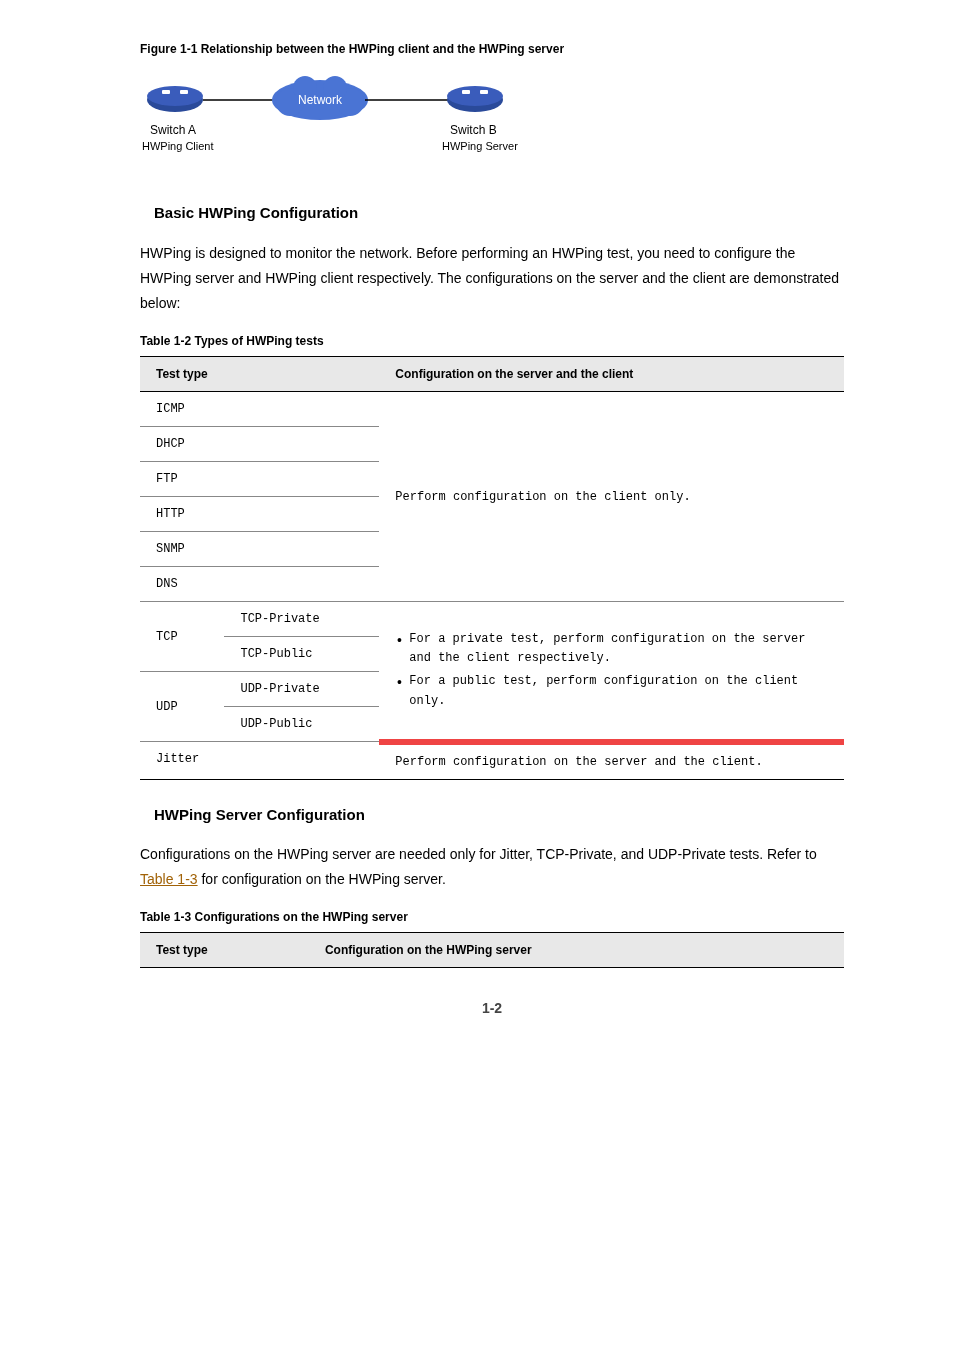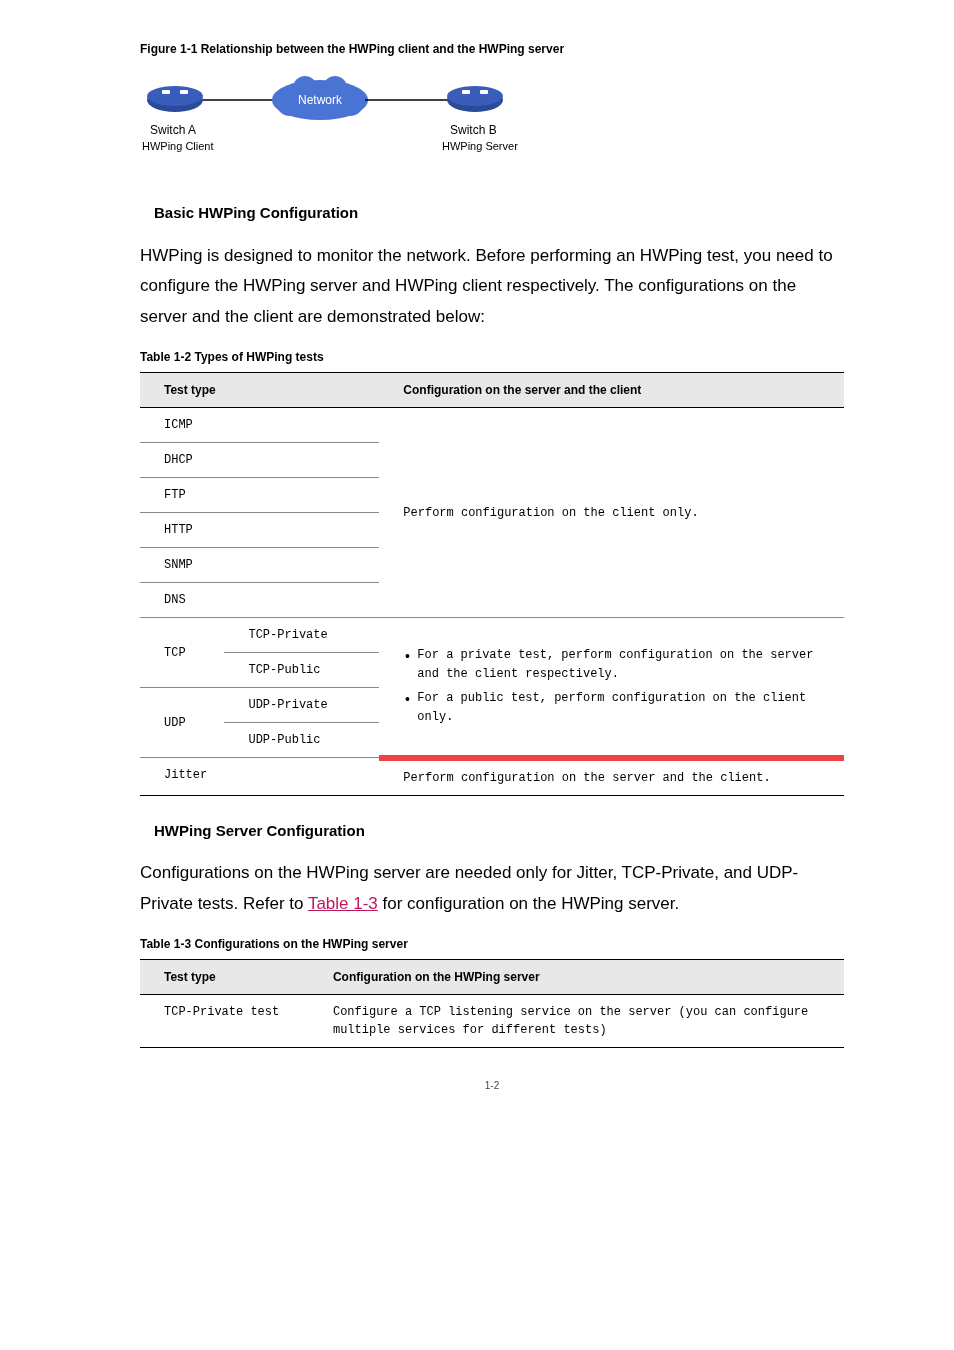--- a/index.html
+++ b/index.html
@@ -9,33 +9,33 @@
     color: #000;
     background: #fff;
     width: 954px;
     padding: 40px 110px 40px 140px;
     line-height: 1.5;
   }
   .figure-caption { text-align: left; font-weight: bold; font-size: 12px; margin-bottom: 8px; }
   .diagram { margin: 14px 0 30px 0; position: relative; height: 100px; }
   .diagram svg { width: 420px; height: 100px; }
   .section-title { font-weight: bold; font-size: 15px; margin: 24px 0 10px 14px; }
-  .para { margin: 16px 0; font-size: 17px; line-height: 1.8; }
+  .para { margin: 16px 0; font-size: 14px; line-height: 1.8; }
   .table-caption { font-weight: bold; font-size: 12px; margin: 10px 0 6px 0; }
   table { border-collapse: collapse; width: 100%; font-size: 12px; }
-  th, td { padding: 8px 24px; text-align: left; vertical-align: top; }
+  th, td { padding: 8px 16px; text-align: left; vertical-align: top; }
   th { background: #e8e8e8; font-weight: bold; border-top: 1.5px solid #000; border-bottom: 1.5px solid #000; }
   td { border-bottom: 1px solid #888; font-family: Liberation Mono, monospace; }
   table.t1 tr:last-child td { border-bottom: 1.5px solid #000; }
   table.t2 tr:last-child td { border-bottom: 1.5px solid #000; }
-  .link { color: #be185d; text-decoration: underline; }
+  .link { color: #a16207; text-decoration: underline; }
   .bullet-cell ul { list-style: none; padding-left: 0; }
   .bullet-cell li { position: relative; padding-left: 14px; margin: 4px 0; line-height: 1.6; }
   .bullet-cell li::before { content: "•"; position: absolute; left: 0; font-size: 14px; }
-  .page-num { text-align: center; font-size: 10px; margin-top: 30px; color: #444; }
+  .page-num { text-align: center; font-size: 14px; margin-top: 30px; color: #444; font-weight: bold; }
 </style>
 </head>
 <body>
 
 <div class="figure-caption">Figure 1-1 Relationship between the HWPing client and the HWPing server</div>
 
 <div class="diagram">
   <svg viewBox="0 0 420 100">
 
     <g>
@@ -138,20 +138,16 @@
 
 <div class="table-caption">Table 1-3 Configurations on the HWPing server</div>
 <table class="t2">
   <thead>
     <tr>
       <th style="width:24%">Test type</th>
       <th>Configuration on the HWPing server</th>
     </tr>
   </thead>
   <tbody>
-    <tr>
-      <td>TCP-Private test</td>
-      <td>Configure a TCP listening service on the server (you can configure multiple services for different tests)</td>
-    </tr>
   </tbody>
 </table>
 
 <div class="page-num">1-2</div>
 
 </body></html>

